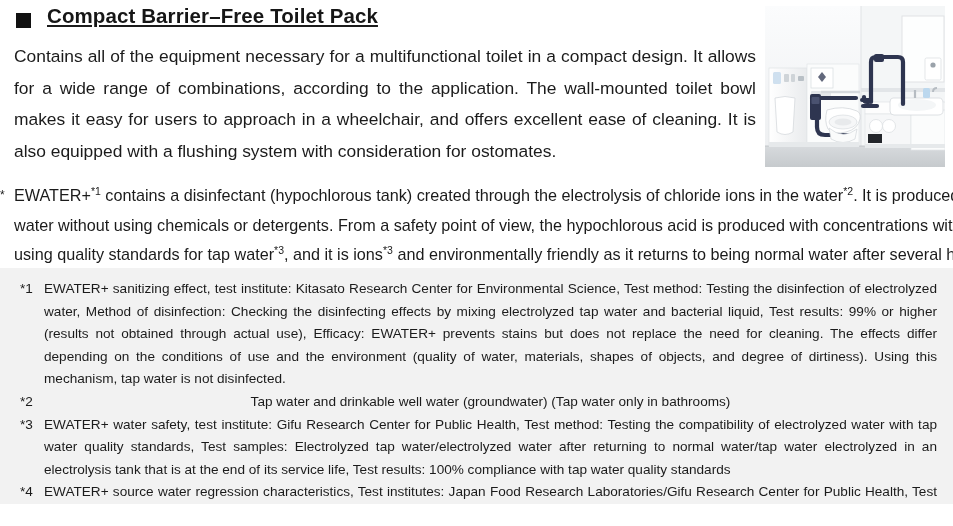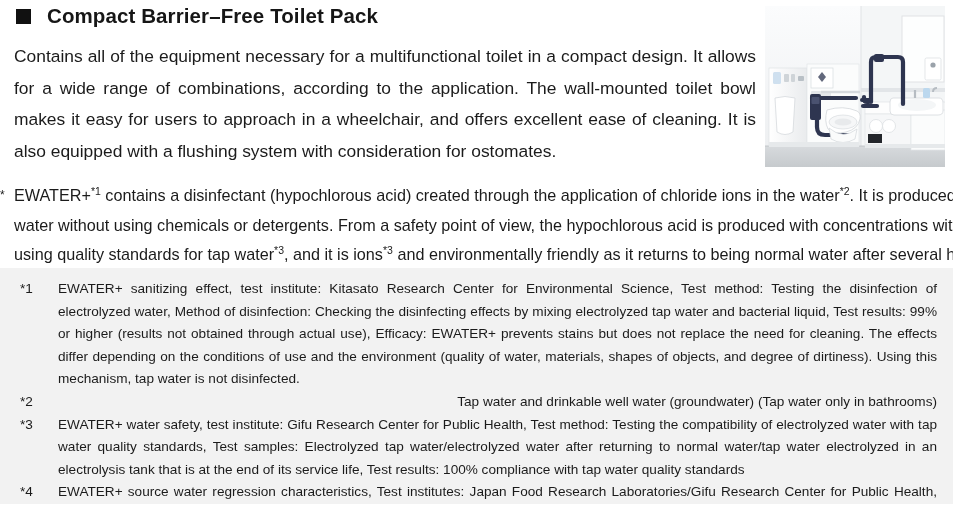--- a/index.html
+++ b/index.html
@@ -21,23 +21,24 @@
     height: 526px;
     overflow: hidden;
   }
 
   
   .heading {
     position: absolute;
     left: 0px;
     top: 4px;
     display: flex;
-    align-items: center;
+    align-items: flex-end;
     gap: 16px;
     white-space: nowrap;
+    text-decoration: underline;
   }
   .bullet-square {
     width: 15px;
     height: 15px;
     background: #111111;
     display: inline-block;
     flex: 0 0 auto;
     margin-left: 16px;
   }
   .heading-text {
@@ -132,23 +133,22 @@
     width: 36px;
     text-align: left;
     padding-left: 12px;
     box-sizing: border-box;
   }
   .fn-body {
     flex: 1 1 auto;
     text-align: justify;
     text-justify: inter-word;
     padding-right: 8px;
-    margin-left: 14px;
-  }
-  .fn-body.nojust { text-align: right; }
+  }
+  .fn-body.nojust { text-align: center; }
 </style>
 </head>
 <body>
 
 <div class="page">
 
   <div class="heading">
     <span class="bullet-square"></span>
     <span class="heading-text">Compact Barrier–Free Toilet Pack</span>
   </div>
@@ -248,21 +248,21 @@
       <circle cx="124" cy="120" r="6.5" fill="#ffffff" stroke="#dcdfe2" stroke-width="0.8"></circle>
       <rect x="103" y="128" width="14" height="9" fill="#23262b"></rect>
 
       <rect x="4" y="136" width="90" height="5" fill="#e6e9eb"></rect>
       <rect x="100" y="138" width="80" height="4" fill="#e6e9eb"></rect>
     </svg>
   </div>
 
   <div class="ewater-note">
     <span class="lead-mark">*</span>
-    <p class="just"><span>EWATER+</span><sup class="fn">*1</sup><span> contains a disinfectant (hypochlorous acid) created through the application of chloride ions in the water</span><sup class="fn">*2</sup><span>. It is produced from</span></p>
+    <p class="just"><span>EWATER+</span><sup class="fn">*1</sup><span> contains a disinfectant (hypochlorous tank) created through the electrolysis of chloride ions in the water</span><sup class="fn">*2</sup><span>. It is produced from</span></p>
     <p class="just">water without using chemicals or detergents. From a safety point of view, the hypochlorous acid is produced with concentrations within</p>
     <p class="just"><span>using quality standards for tap water</span><sup class="fn">*3</sup><span>, and it is ions</span><sup class="fn">*3</sup><span> and environmentally friendly as it returns to being normal water after several hours</span></p>
   </div>
 
   <div class="footnotes">
     <div class="fn-row">
       <span class="fn-label">*1</span>
       <span class="fn-body">EWATER+ sanitizing effect, test institute: Kitasato Research Center for Environmental Science, Test method: Testing the disinfection of electrolyzed water, Method of disinfection: Checking the disinfecting effects by mixing electrolyzed tap water and bacterial liquid, Test results: 99% or higher (results not obtained through actual use), Efficacy: EWATER+ prevents stains but does not replace the need for cleaning. The effects differ depending on the conditions of use and the environment (quality of water, materials, shapes of objects, and degree of dirtiness). Using this mechanism, tap water is not disinfected.</span>
     </div>
     <div class="fn-row">

